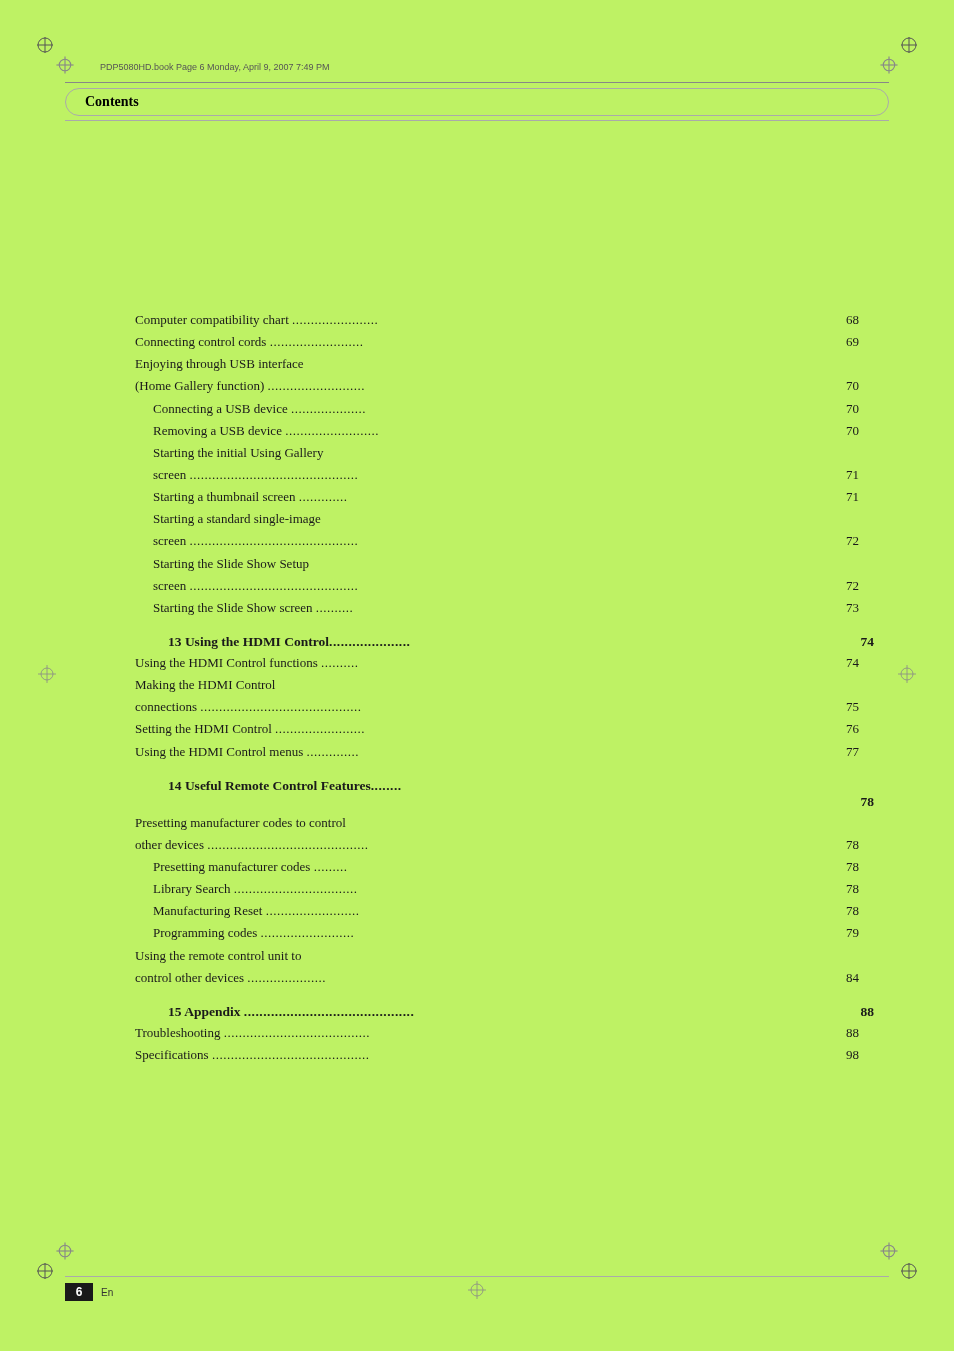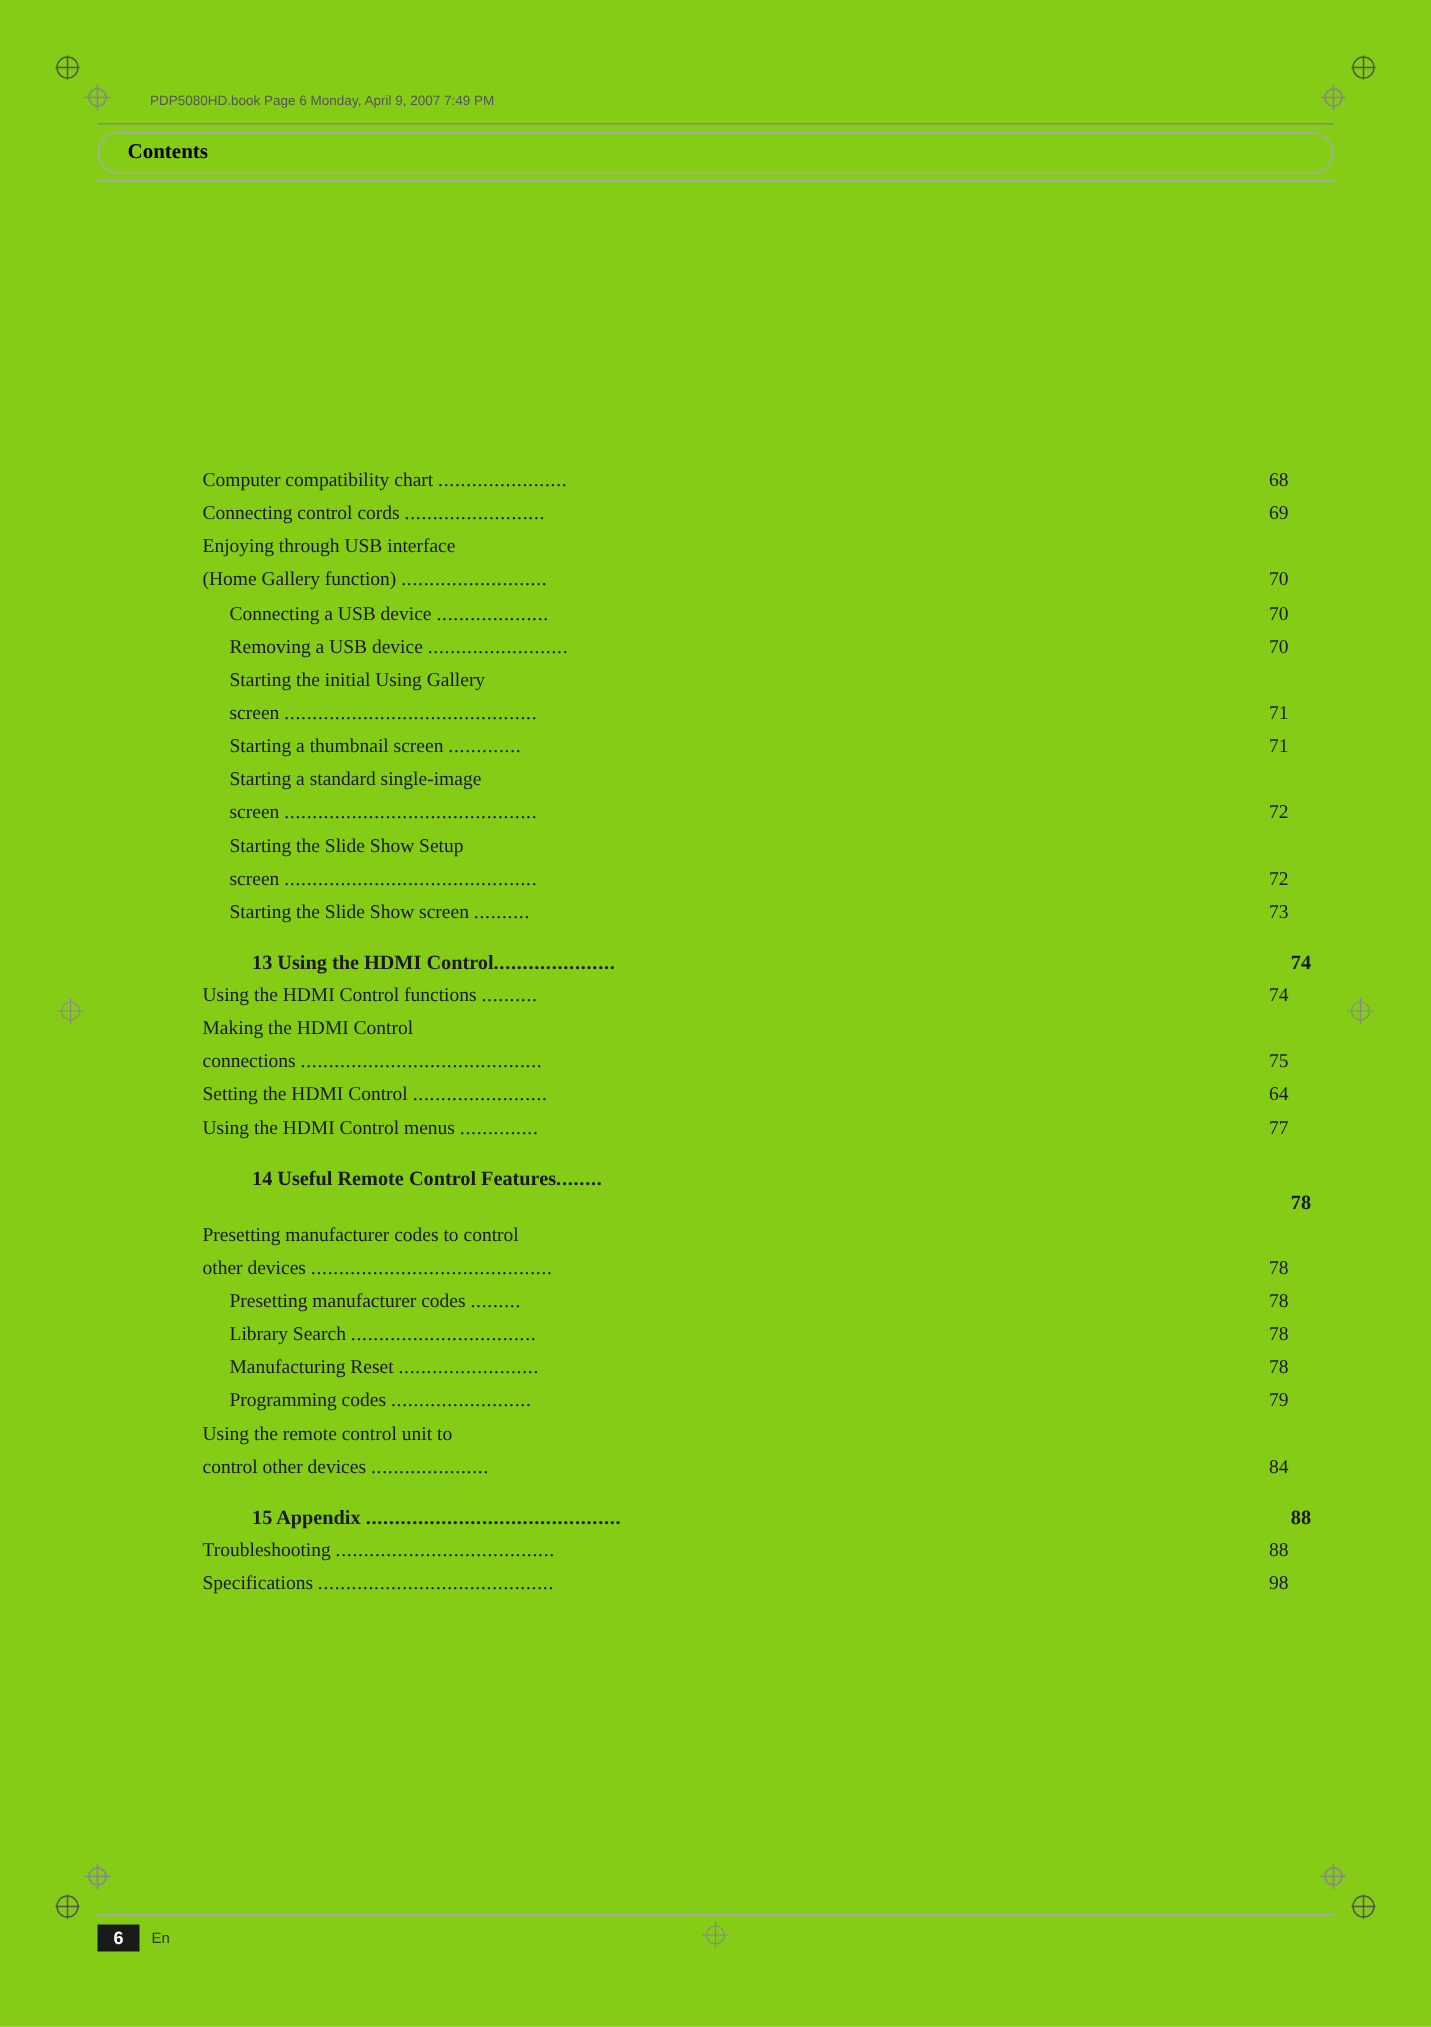--- a/index.html
+++ b/index.html
@@ -14,21 +14,21 @@
       background: #ffffff;
       font-family: 'Times New Roman', Times, serif;
       font-size: 13px;
       color: #1a1a1a;
       position: relative;
     }
 
     .page {
       width: 954px;
       min-height: 1351px;
-      background: #84cc16;
+      background: #bef264;
       position: relative;
       padding: 40px 50px;
       text-decoration: underline;
     }
 
     
     .corner-mark {
       position: absolute;
       width: 20px;
       height: 20px;
@@ -400,21 +400,21 @@
     <div class="toc-entry indent-1">
       <span class="entry-text">Making the HDMI Control</span>
       <span class="entry-page"></span>
     </div>
     <div class="toc-entry indent-1">
       <span class="entry-text">connections  <span class="dots">...........................................</span></span>
       <span class="entry-page">75</span>
     </div>
     <div class="toc-entry indent-1">
       <span class="entry-text">Setting the HDMI Control  <span class="dots">........................</span></span>
-      <span class="entry-page">64</span>
+      <span class="entry-page">76</span>
     </div>
     <div class="toc-entry indent-1">
       <span class="entry-text">Using the HDMI Control menus  <span class="dots">..............</span></span>
       <span class="entry-page">77</span>
     </div>
 
     <div class="section-header" style="margin-top:16px;flex-direction:column;">
       <span class="entry-text">14 Useful Remote Control Features<span class="dots">........ </span></span>
       <span class="entry-page">78</span>
     </div>

